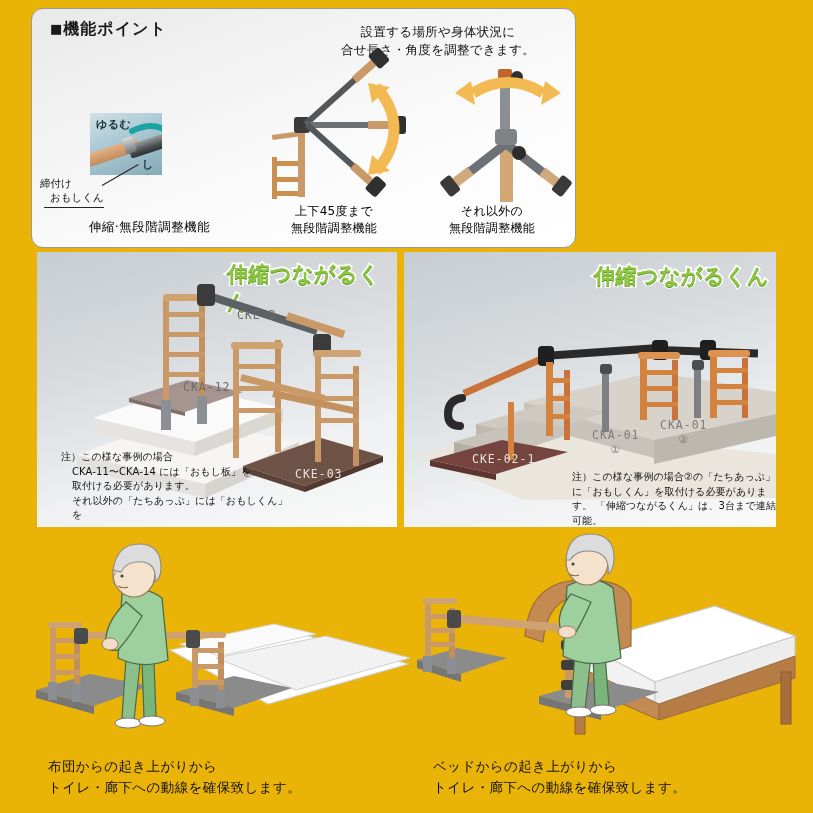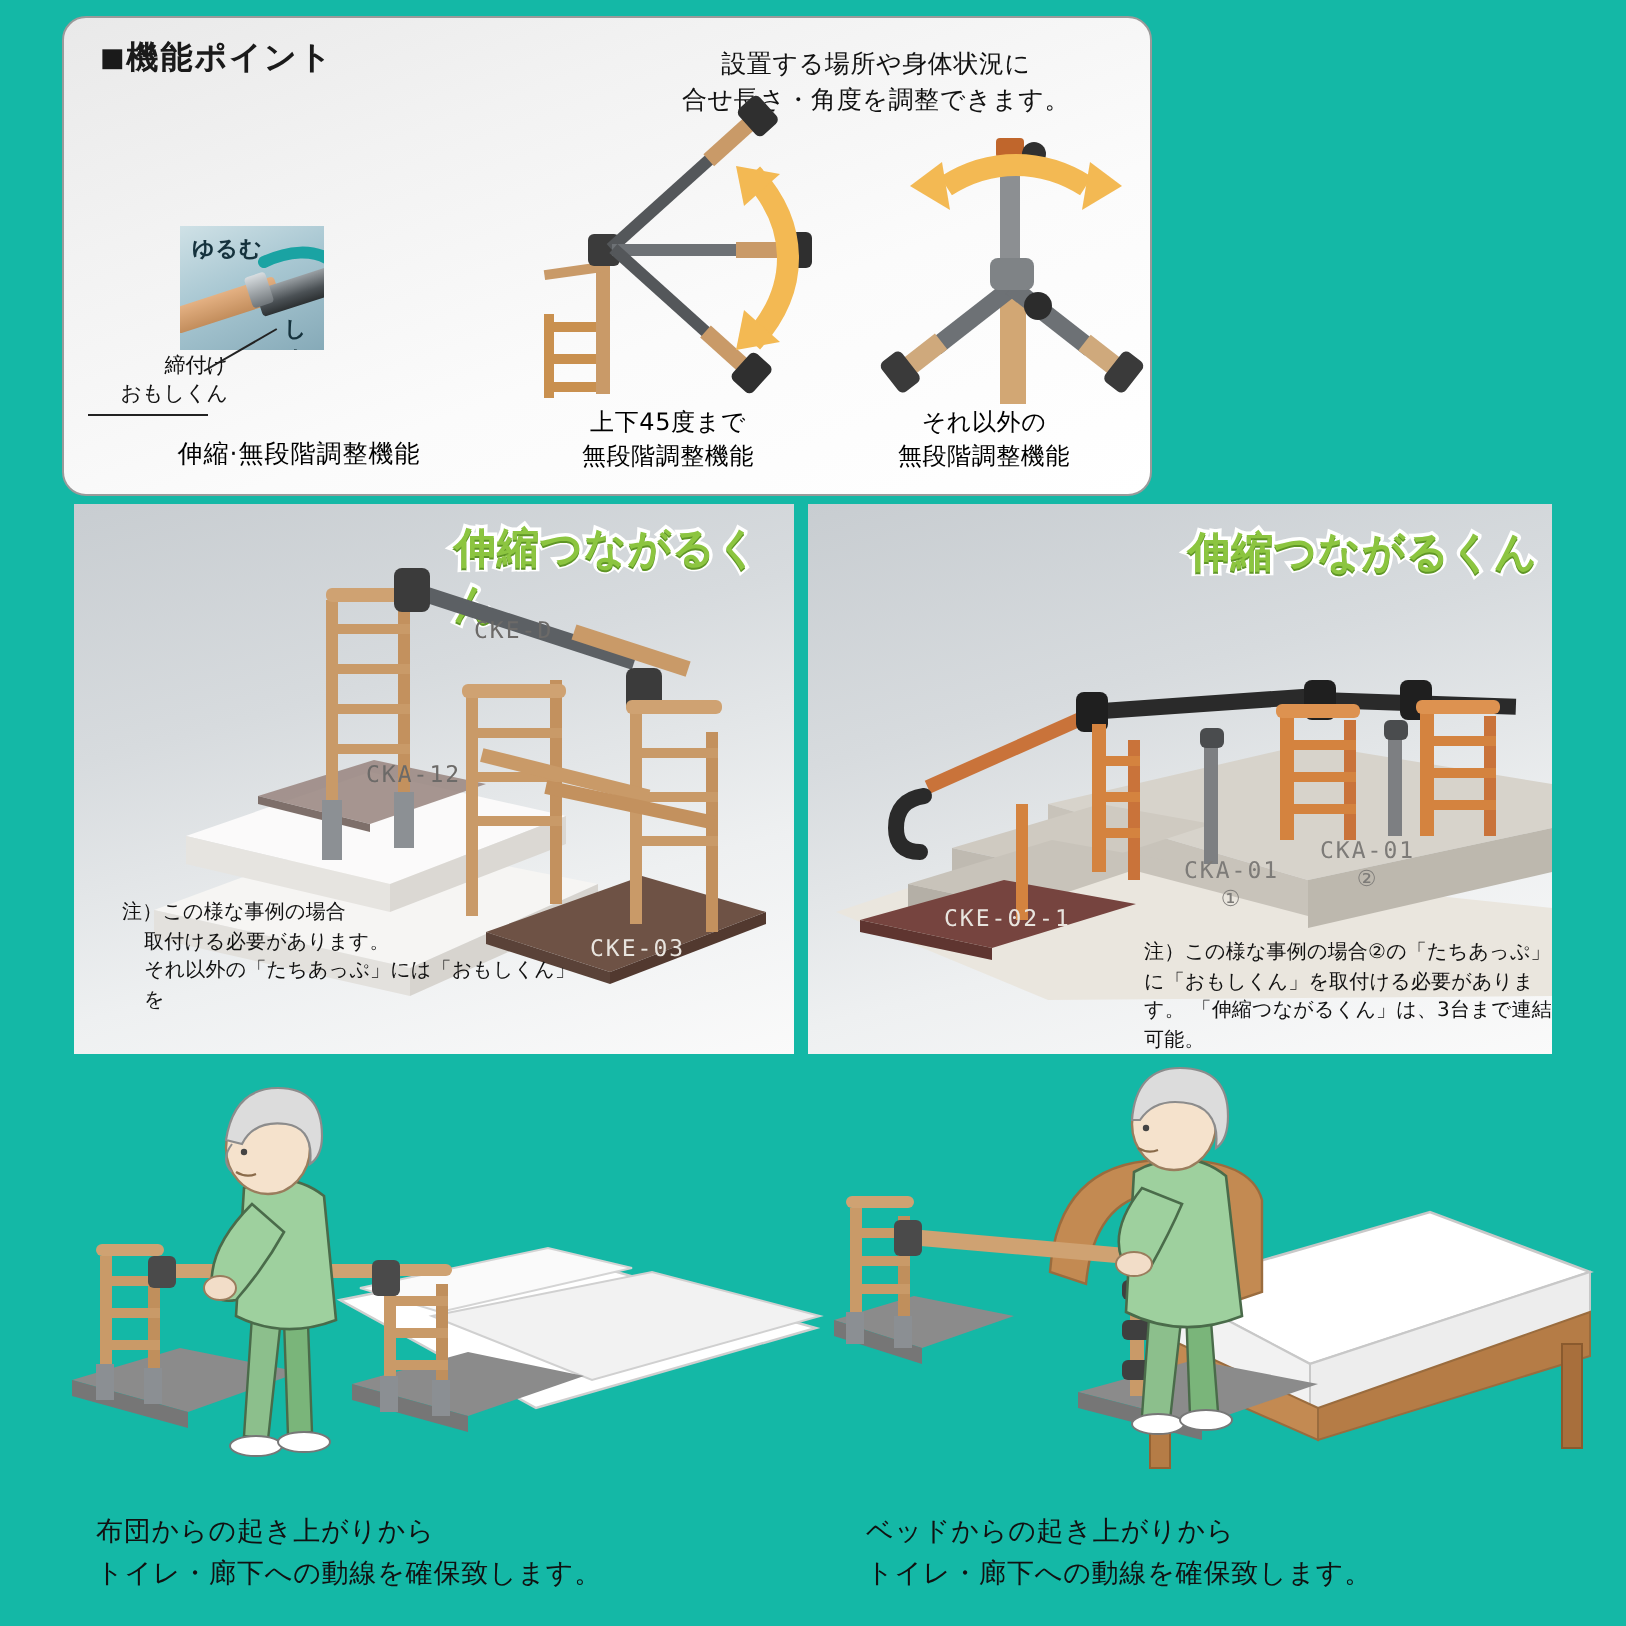--- a/index.html
+++ b/index.html
@@ -2,21 +2,21 @@
 <html><head>
 <meta charset="utf-8">
 <style>
   * { box-sizing: border-box; margin: 0; padding: 0; }
   html, body {
     width: 813px; height: 813px;
     background: #ffffff;
     font-family: "DejaVu Sans", "Liberation Sans", sans-serif;
     overflow: hidden;
   }
-  .page { position: relative; width: 813px; height: 813px; background: #14b8a6; }
+  .page { position: relative; width: 813px; height: 813px; background: #eab308; }
 
   
   .feature-panel {
     position: absolute; left: 31px; top: 8px;
     width: 545px; height: 240px;
     border: 1.5px solid #9a9a9a;
     border-radius: 12px;
     background: linear-gradient(160deg, #e9e9e9 0%, #f2f2f2 28%, #fbfbfb 62%, #ffffff 100%);
     overflow: hidden;
   }
@@ -112,21 +112,21 @@
     color: #15323d; letter-spacing: .5px;
   }
   .cap-lbl-shimaru {
     position: absolute; left: 52px; top: 44px; font-size: 11px; font-weight: bold;
     color: #15323d; letter-spacing: .5px;
   }
   .cap-curve-arrow { position: absolute; left: 38px; top: 8px; }
 
   .cap-callout {
     position: absolute; left: 8px; top: 168px; width: 74px;
-    font-size: 10.5px; line-height: 1.3; color: #111; text-align: right;
+    font-size: 10.5px; line-height: 1.3; color: #111; text-align: left;
   }
   .cap-callout .l2 { display: block; padding-left: 10px; }
   .callout-line {
     position: absolute; left: 12px; top: 198px; width: 60px; height: 1px; background: #222;
   }
   .callout-diag {
     position: absolute; left: 70px; top: 176px; width: 42px; height: 1px;
     background: #222; transform: rotate(-30deg); transform-origin: left center;
   }
 
@@ -361,20 +361,21 @@
       <rect x="204" y="104" width="86" height="7" fill="#c99a68" transform="rotate(14 204 107)"></rect>
       <rect x="236" y="120" width="86" height="7" fill="#c3915e" transform="rotate(12 236 123)"></rect>
     </svg>
 
     <div class="part-label" style="left:200px; top:56px;">CKE-D</div>
     <div class="part-label" style="left:146px; top:128px;">CKA-12</div>
     <div class="part-label ondark" style="left:258px; top:215px;">CKE-03</div>
 
     <div class="note note-left">
       <span>注）この様な事例の場合</span>
+      <span class="ind">CKA-11〜CKA-14 には「おもし板」を</span>
       <span class="ind">取付ける必要があります。</span>
       <span class="ind">それ以外の「たちあっぷ」には「おもしくん」を</span>
     </div>
   </div>
 
   <div class="photo-panel photo-right">
     <div class="brand-title brand-right">伸縮つながるくん</div>
 
     <svg width="372" height="235" viewBox="0 0 372 235" style="position:absolute;left:0;top:22px;">
 

